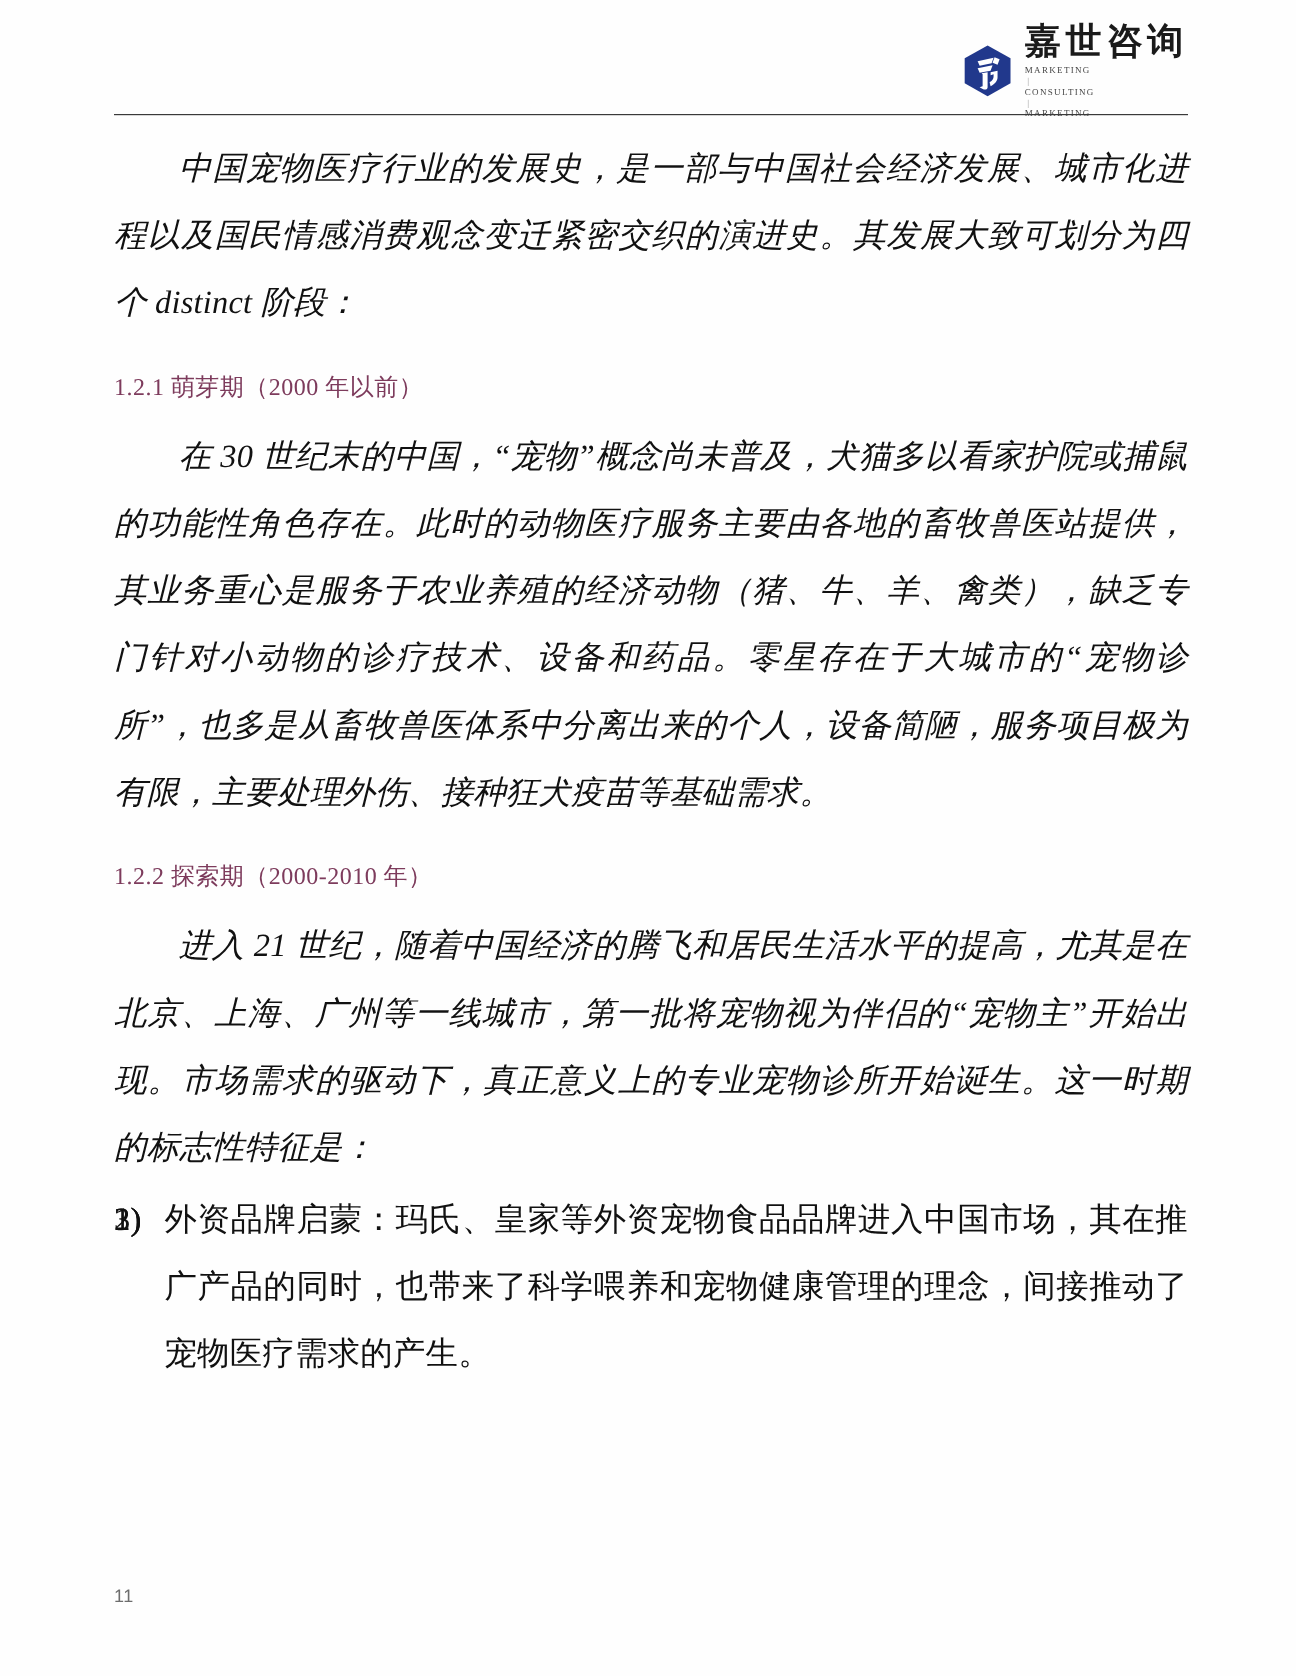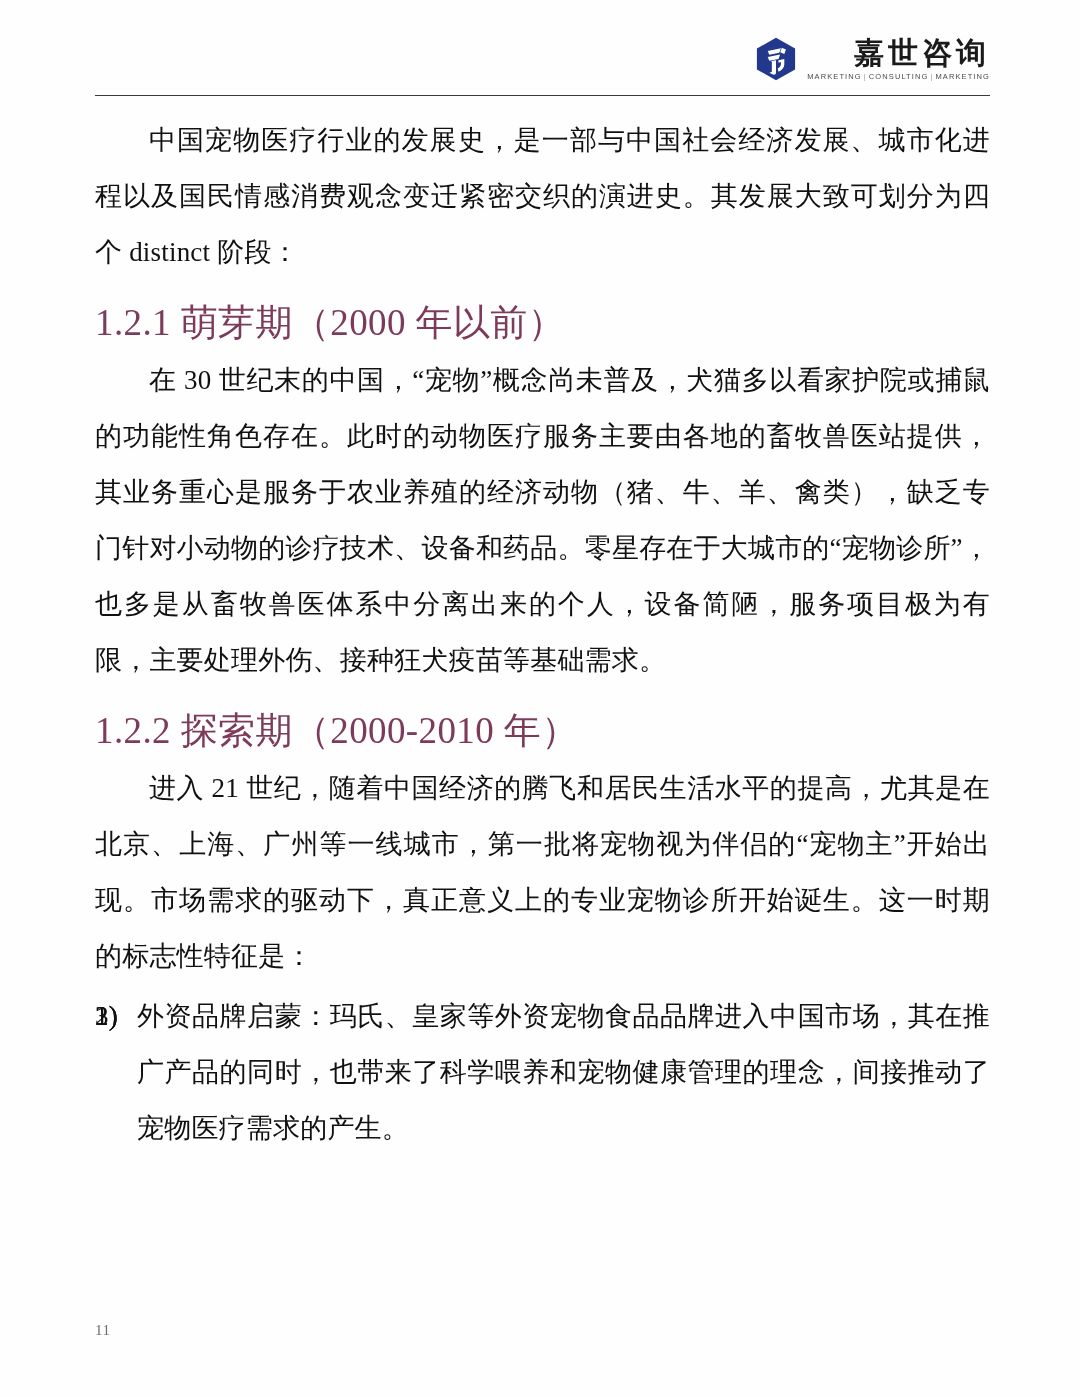--- a/index.html
+++ b/index.html
@@ -39,42 +39,43 @@
   }
   .logo-mark {
     width: 42px;
     height: 44px;
     flex: 0 0 auto;
     display: block;
   }
   .logo-text {
     display: flex;
     flex-direction: column;
-    align-items: flex-end;
+    align-items: center;
     justify-content: center;
   }
   .logo-name {
     font-family: "Liberation Sans", "DejaVu Sans", sans-serif;
     font-size: 30px;
     font-weight: 700;
     letter-spacing: 4px;
     color: #1a1a1a;
     line-height: 1.05;
     white-space: nowrap;
   }
   .logo-tagline {
-    font-family: Liberation Sans, sans-serif;
+    font-family: Liberation Serif, serif;
     font-size: 7.5px;
     letter-spacing: 1.1px;
     color: #4a4a4a;
     margin-top: 4px;
     white-space: nowrap;
     display: flex;
     justify-content: space-between;
     width: 100%;
+    flex-direction: column;
   }
   .logo-tagline .sep { color: #9a9a9a; padding: 0 2px; }
 
   .header-rule {
     position: absolute;
     left: 95px;
     top: 95px;
     width: 895px;
     height: 0;
     border-top: 1.6px solid #3a3a3a;
@@ -90,24 +91,25 @@
 
   .para {
     font-size: 27px;
     line-height: 56px;
     color: #111111;
     text-align: justify;
     text-justify: inter-ideograph;
     text-indent: 2em;
     margin: 0 0 4px 0;
     letter-spacing: 0.2px;
+    font-style: italic;
   }
 
   .section-heading {
-    font-size: 37px;
+    font-size: 20px;
     line-height: 46px;
     color: #7d3b5c;
     margin: 20px 0 6px 0;
     text-indent: 0;
     font-weight: 400;
     letter-spacing: 0.4px;
   }
 
   .list {
     margin: 0;
@@ -133,21 +135,21 @@
     font-size: 27px;
     line-height: 56px;
     color: #111111;
   }
 
   
   .page-number {
     position: absolute;
     left: 95px;
     top: 1322px;
-    font-family: Liberation Serif, serif;
+    font-family: Liberation Sans, sans-serif;
     font-size: 15px;
     color: #6d6d6d;
     letter-spacing: 0.5px;
   }
 </style>
 </head>
 <body>
 
 <div class="page">
 

